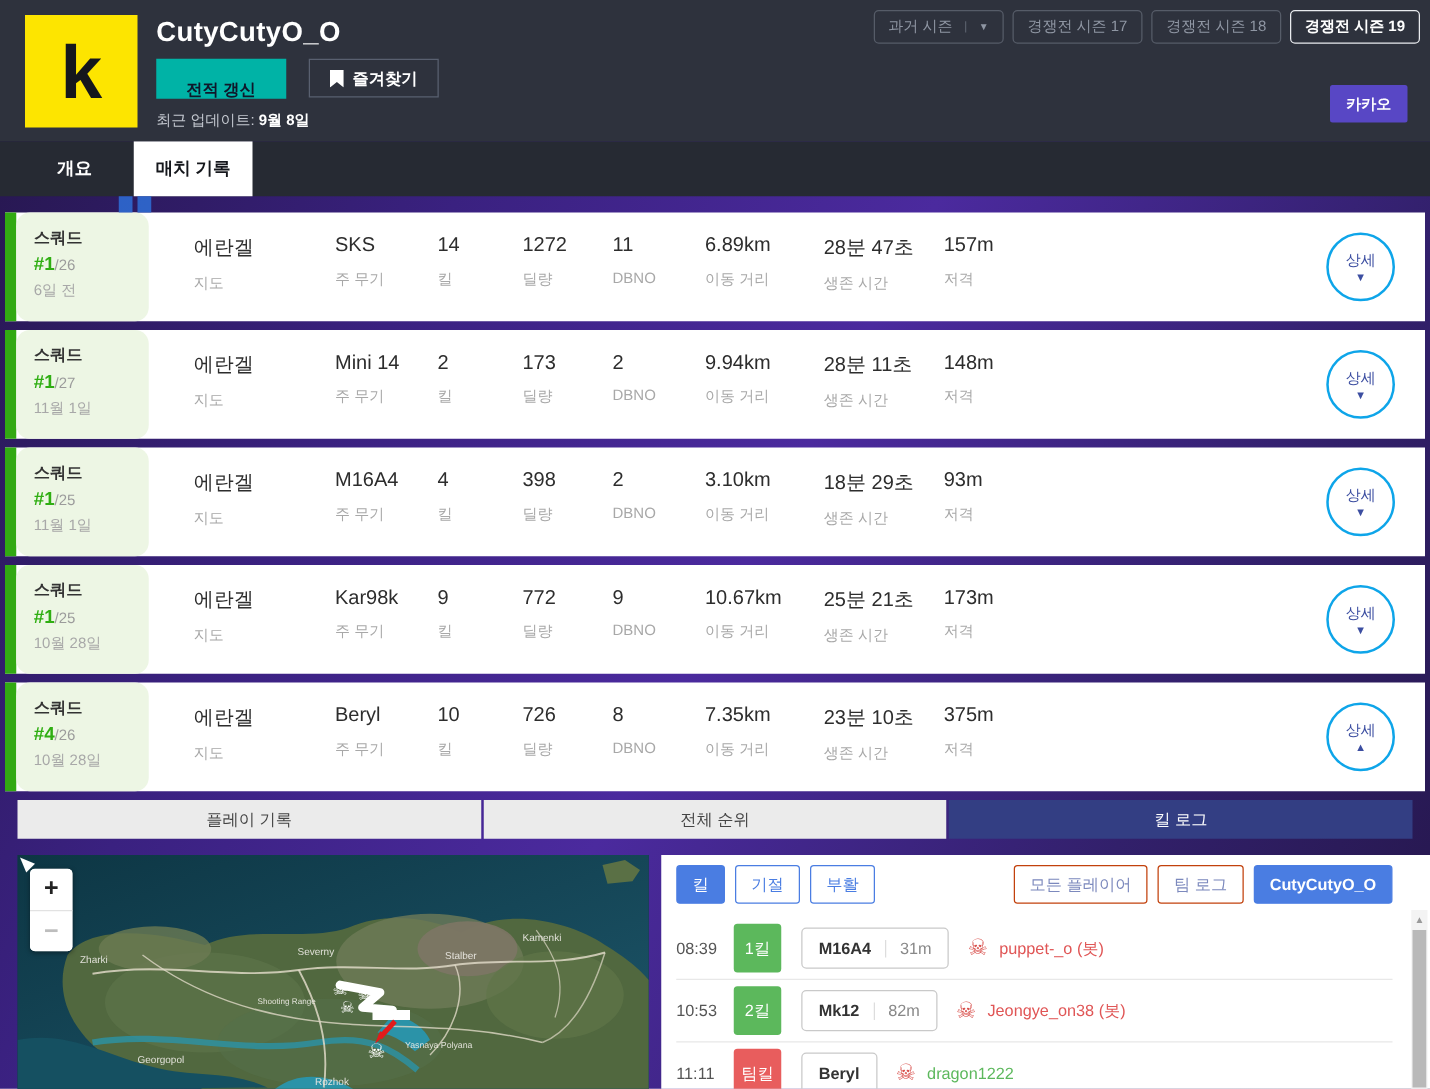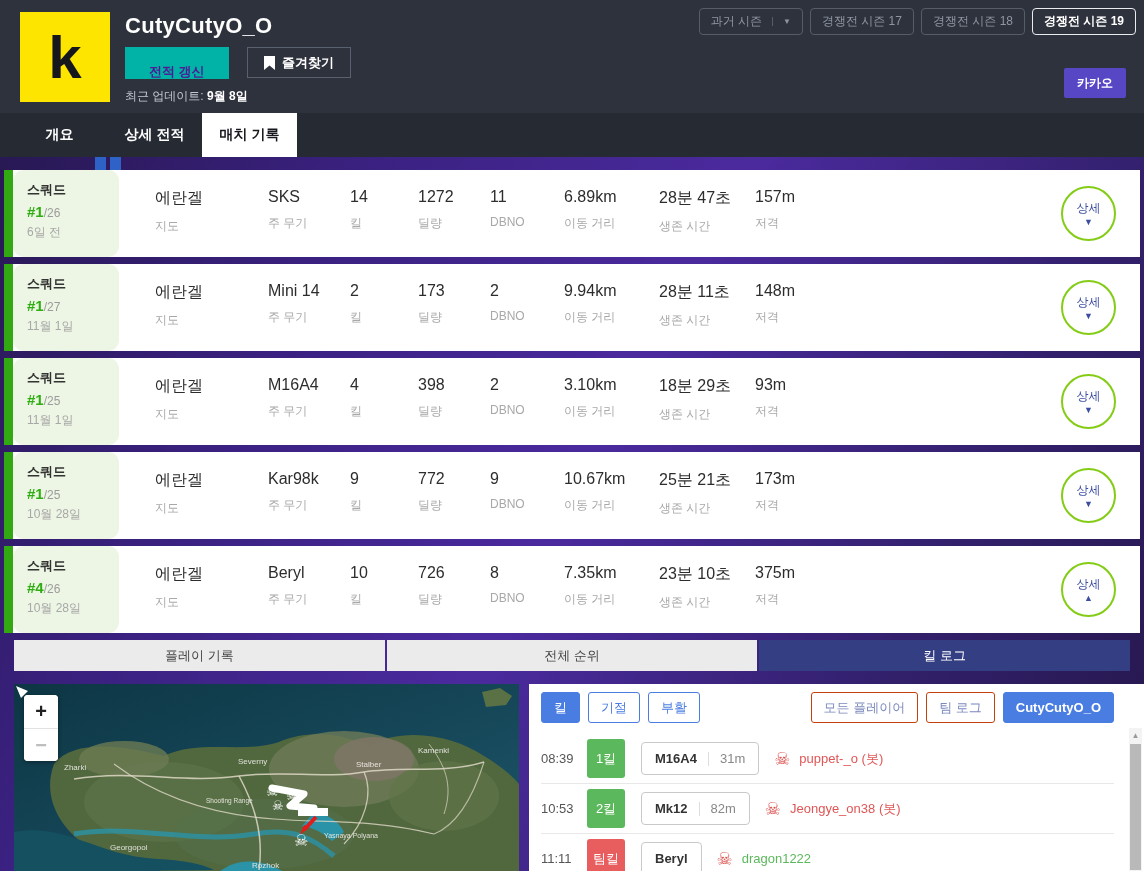--- a/index.html
+++ b/index.html
@@ -9,21 +9,21 @@
     background:linear-gradient(118deg,#241649 0%,#3a2180 28%,#4b2a9e 52%,#32206b 78%,#241649 100%);
     position:relative;
   }
   
   .top-header { height:113px; background:#2e323d; position:relative; }
   .logo { position:absolute; left:20px; top:12px; width:90px; height:90px; background:#fde500;
           display:flex; align-items:center; justify-content:center;
           font-size:60px; font-weight:800; color:#15171c; }
   .player-name { position:absolute; left:125px; top:13px; color:#fff; font-size:22px; font-weight:bold; letter-spacing:.3px; }
   .btn-refresh { position:absolute; left:125px; top:47px; height:31px; padding:16px 24px;
-                 background:#00b3a6; border:none; color:#4c1d95; font-size:13px; font-weight:bold;
+                 background:#00b3a6; border:none; color:#0f172a; font-size:13px; font-weight:bold;
                  font-family:inherit; cursor:pointer; }
   .btn-fav { position:absolute; left:247px; top:47px; height:31px; padding:0 16px;
              background:transparent; border:1px solid #596070; color:#fff; font-size:13px; font-weight:bold;
              font-family:inherit; display:flex; align-items:center; gap:7px; cursor:pointer; }
   .bookmark-svg { width:11px; height:14px; }
   .last-update { position:absolute; left:125px; top:88px; font-size:12px; color:#c4c8d0; }
   .last-update b { color:#fff; }
   .seasons { position:absolute; right:8px; top:8px; display:flex; gap:7px; }
   .season-btn { height:27px; border:1px solid #565c68; border-radius:4px; background:transparent;
                 color:#8f96a3; font-size:12px; font-family:inherit; display:flex; align-items:center;
@@ -53,21 +53,21 @@
   .col-map { width:113px; margin-left:36px; }
   .col-weapon { width:82px; }
   .stats { display:flex; flex-shrink:0; }
   .stat { padding-top:18px; }
   .stat .v { font-size:16px; color:#2d2d2d; }
   .stat .l { font-size:12px; color:#a8a8a8; margin-top:9px; }
   .stat:nth-child(1){width:68px} .stat:nth-child(2){width:72px} .stat:nth-child(3){width:74px}
   .stat:nth-child(4){width:95px} .stat:nth-child(5){width:96px} .stat:nth-child(6){width:76px}
   .team { width:212px; padding-top:9px; font-size:12px; color:#8a8a8a; line-height:18px; flex-shrink:0; }
   .detail-wrap { margin-left:auto; display:flex; align-items:center; padding-right:24px; }
-  .detail-btn { width:55px; height:55px; border-radius:50%; border:2px solid #84cc16; background:#fff;
+  .detail-btn { width:55px; height:55px; border-radius:50%; border:2px solid #0ea5e9; background:#fff;
                 color:#3c4ea1; font-size:12px; font-family:inherit; display:flex; flex-direction:column;
                 align-items:center; justify-content:center; cursor:pointer; }
   .detail-btn .tri { font-size:9px; line-height:10px; }
   
   .section-tabs { display:flex; margin:0 14px; height:31px; gap:2px; }
   .sec-tab { flex:1; background:#ebebeb; display:flex; align-items:center; justify-content:center;
              font-size:13px; color:#444; cursor:pointer; }
   .sec-tab.active { background:#333e83; color:#fff; }
   
   .bottom { display:flex; margin:13px 0 0 14px; height:188px; }
@@ -132,21 +132,20 @@
     </button>
     <button class="season-btn">경쟁전 시즌 17</button>
     <button class="season-btn">경쟁전 시즌 18</button>
     <button class="season-btn active">경쟁전 시즌 19</button>
   </div>
   <button class="btn-kakao">카카오</button>
 </div>
 
 <div class="nav-tabs">
   <div class="nav-tab">개요</div>
-  <div class="nav-tab">상세 전적</div>
   <div class="nav-tab active">매치 기록</div>
 </div>
 <div class="bg-bar" style="left:95px"></div>
 <div class="bg-bar" style="left:110px"></div>
 
 <div class="rows">
     <div class="match-row">
     <div class="left-block">
       <div class="mode">스쿼드</div>
       <div class="rank-line">

